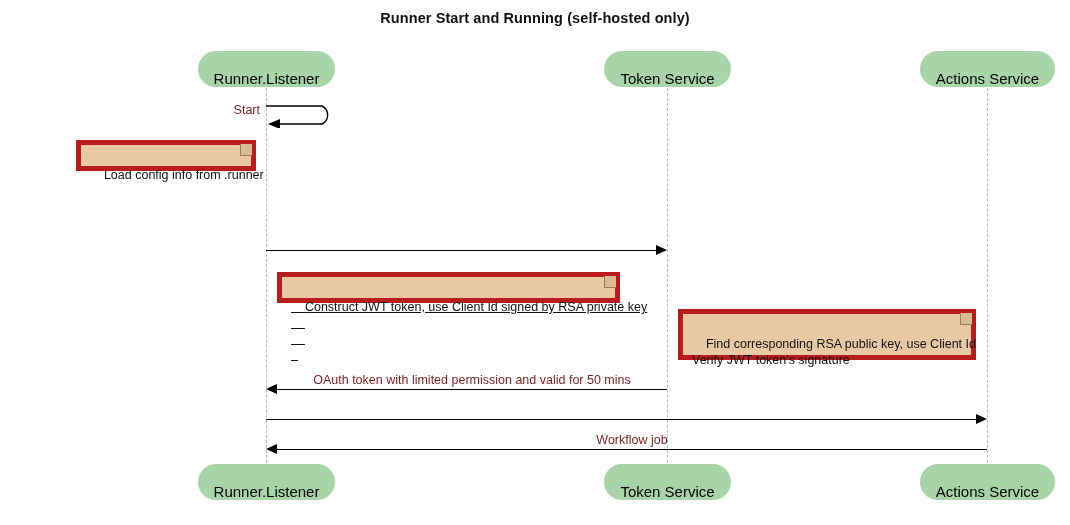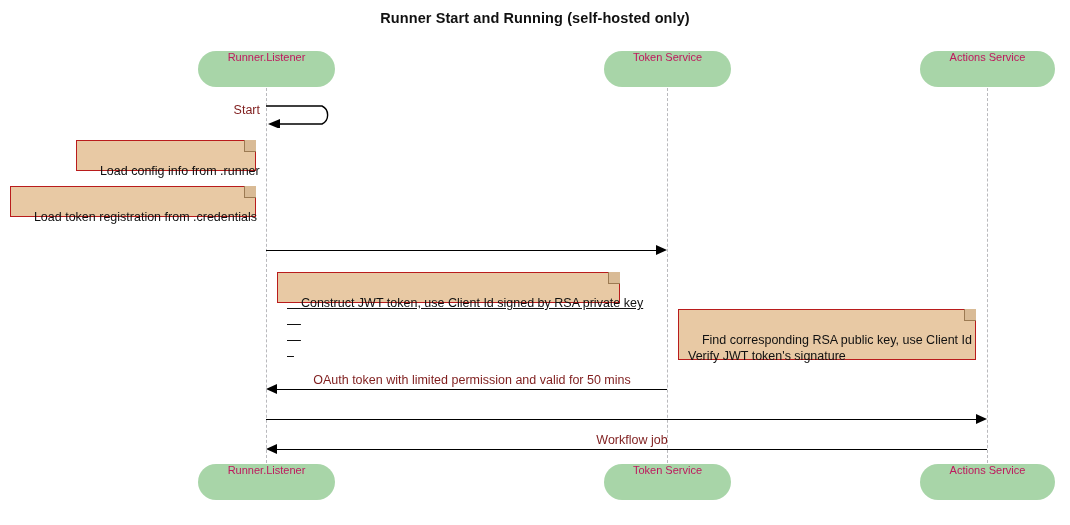--- a/index.html
+++ b/index.html
@@ -36,31 +36,31 @@
     border-left: 1px dashed #b9b9bd;
     top: 88px;
     height: 375px;
   }
   .participant {
     position: absolute;
     height: 36px;
     border-radius: 18px;
     background: #a8d5a8;
     display: flex;
-    align-items: flex-start;
+    align-items: flex-end;
     justify-content: center;
-    font-size: 11px;
-    color: #be185d;
+    font-size: 15px;
+    color: #000000;
     box-sizing: border-box;
     white-space: nowrap;
   }
   .note {
     position: absolute;
     background: #e8c9a4;
-    border: 1px solid #b91c1c;
+    border: 5px solid #b91c1c;
     box-sizing: border-box;
     font-size: 12.5px;
     line-height: 16px;
     color: #111111;
     padding: 6px 9px 6px 9px;
     white-space: pre;
   }
   .note .fold {
     position: absolute;
     top: -1px;
@@ -140,25 +140,20 @@
     </svg>
   </div>
   <div class="msg-label" style="left:196px; top:103px; width:64px; text-align:right;">Start</div>
 
   <div class="note" style="left:76px; top:140px; width:180px; height:31px;">
     <span>Load config info from .runner</span>
     <span class="fold-cut"></span>
     <span class="fold"></span>
   </div>
 
-  <div class="note" style="left:10px; top:186px; width:246px; height:31px;">
-    <span>Load token registration from .credentials</span>
-    <span class="fold-cut"></span>
-    <span class="fold"></span>
-  </div>
 
   <div class="msg-line" style="left:266px; top:250px; width:390px;"></div>
   <div class="arrowhead-right" style="left:656px; top:245px;"></div>
 
   <div class="note" style="left:277px; top:272px; width:343px; height:31px;text-decoration:underline;">
     <span>Construct JWT token, use Client Id signed by RSA private key</span>
     <span class="fold-cut"></span>
     <span class="fold"></span>
   </div>
 

